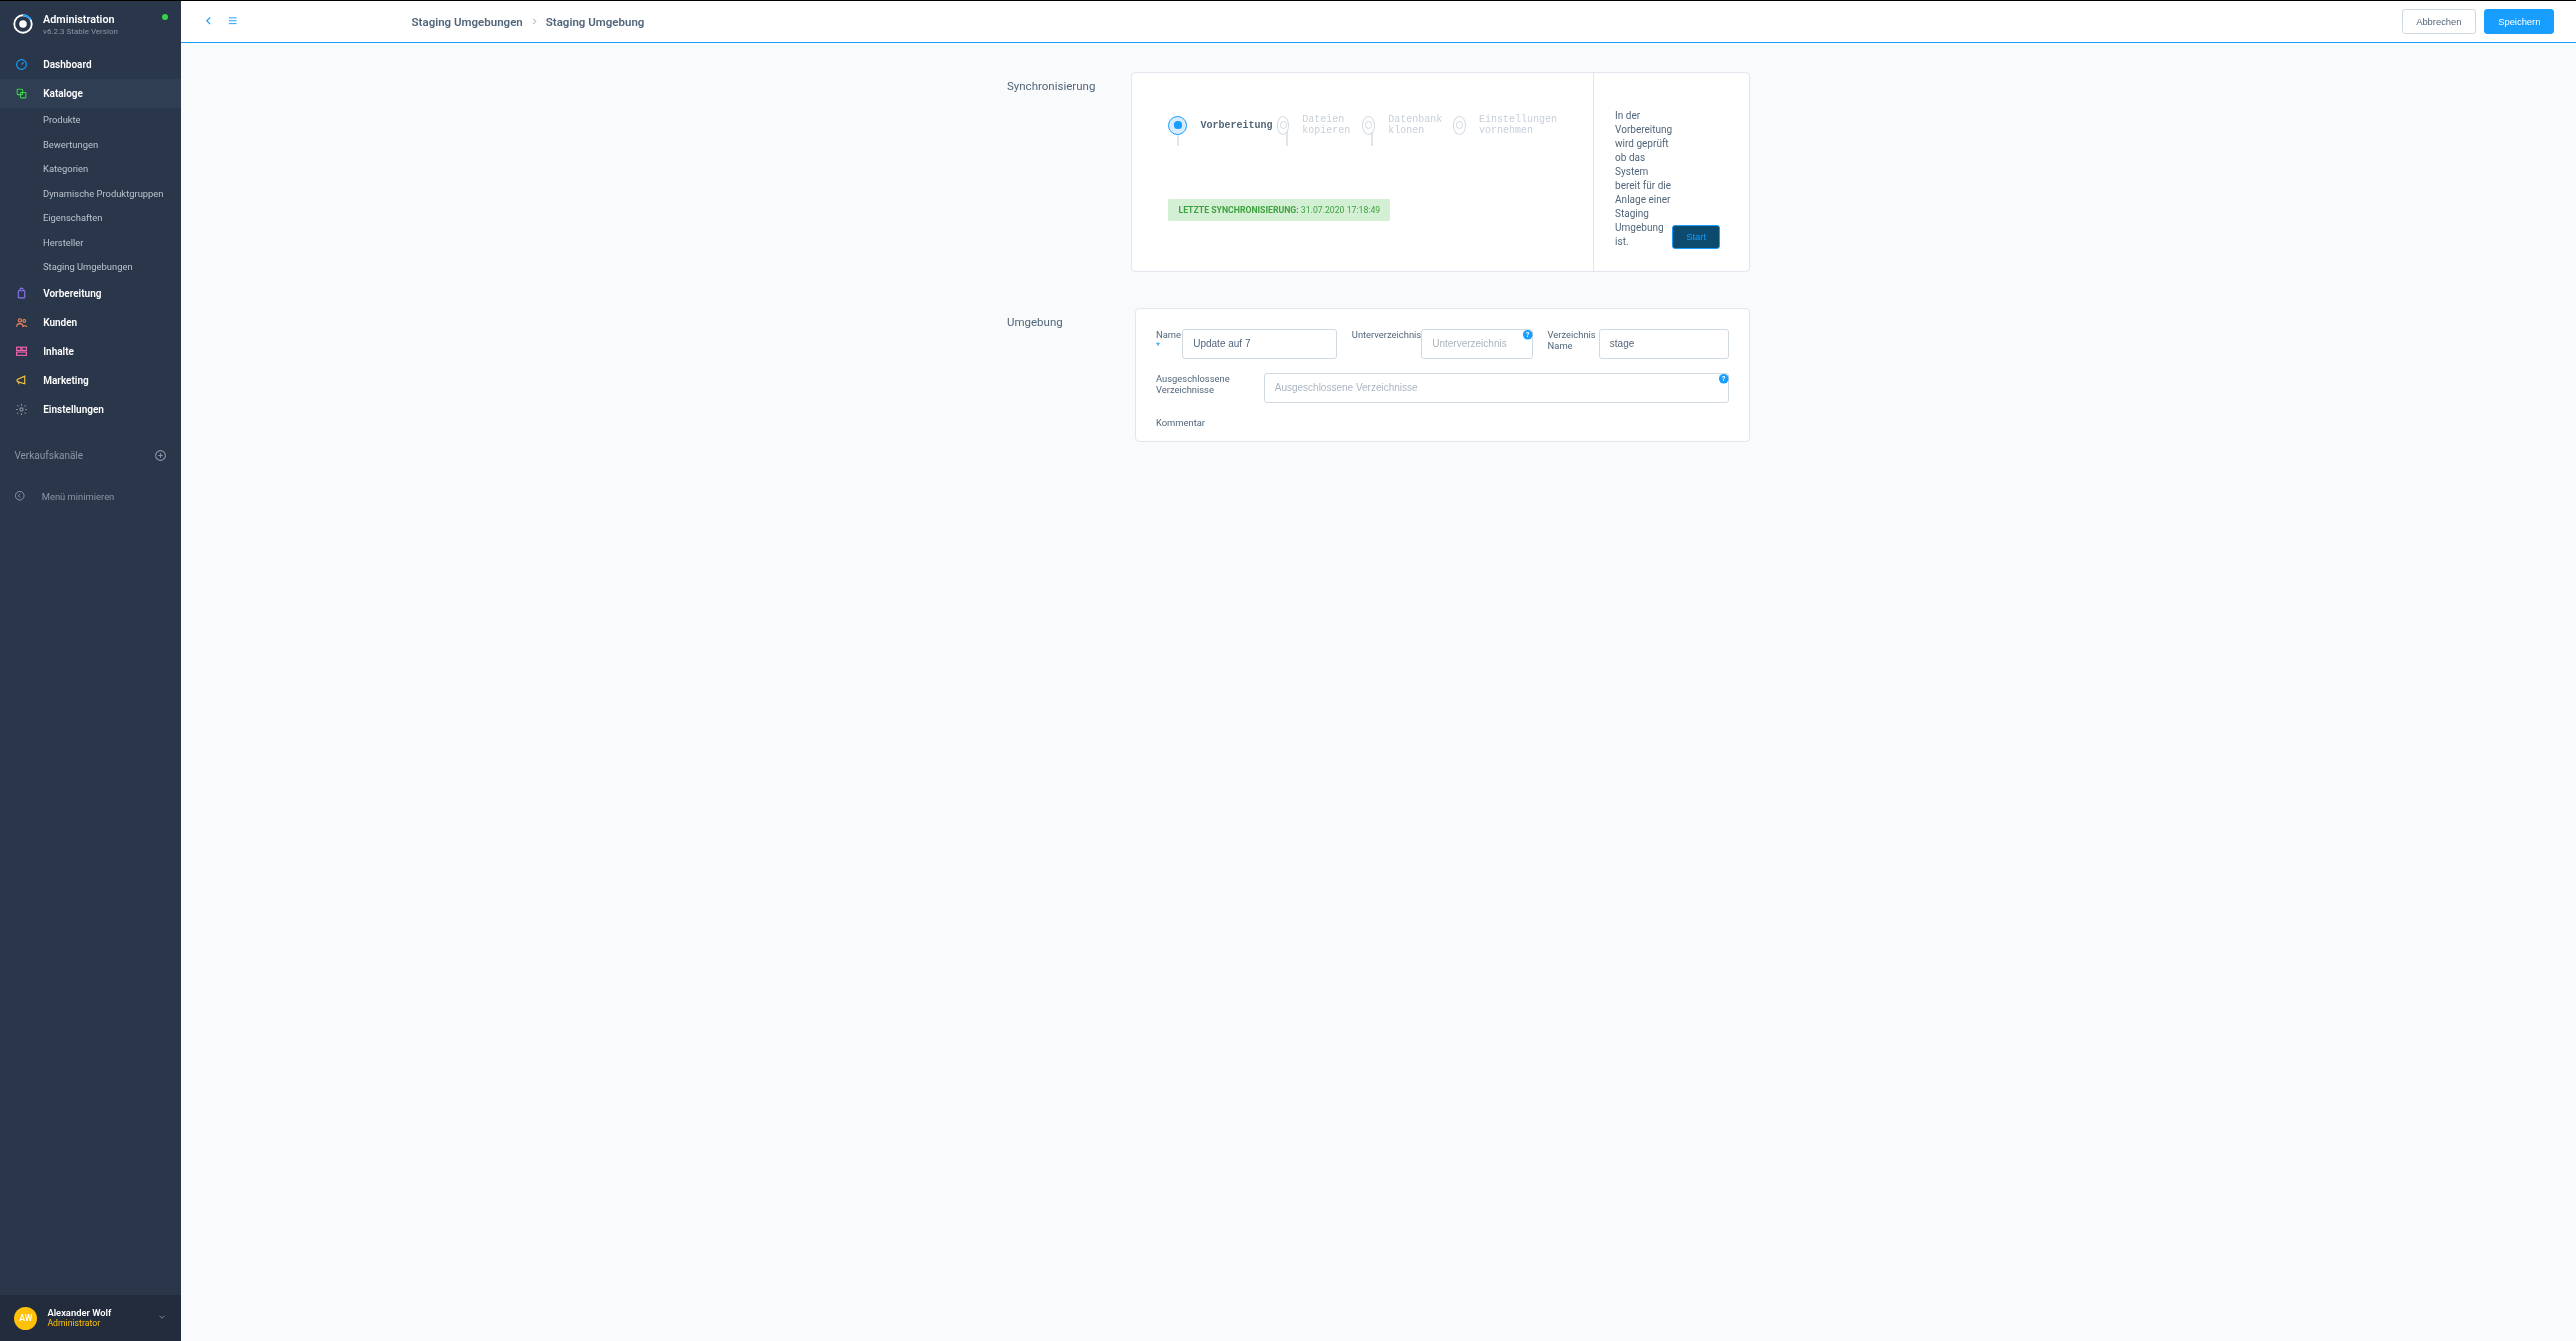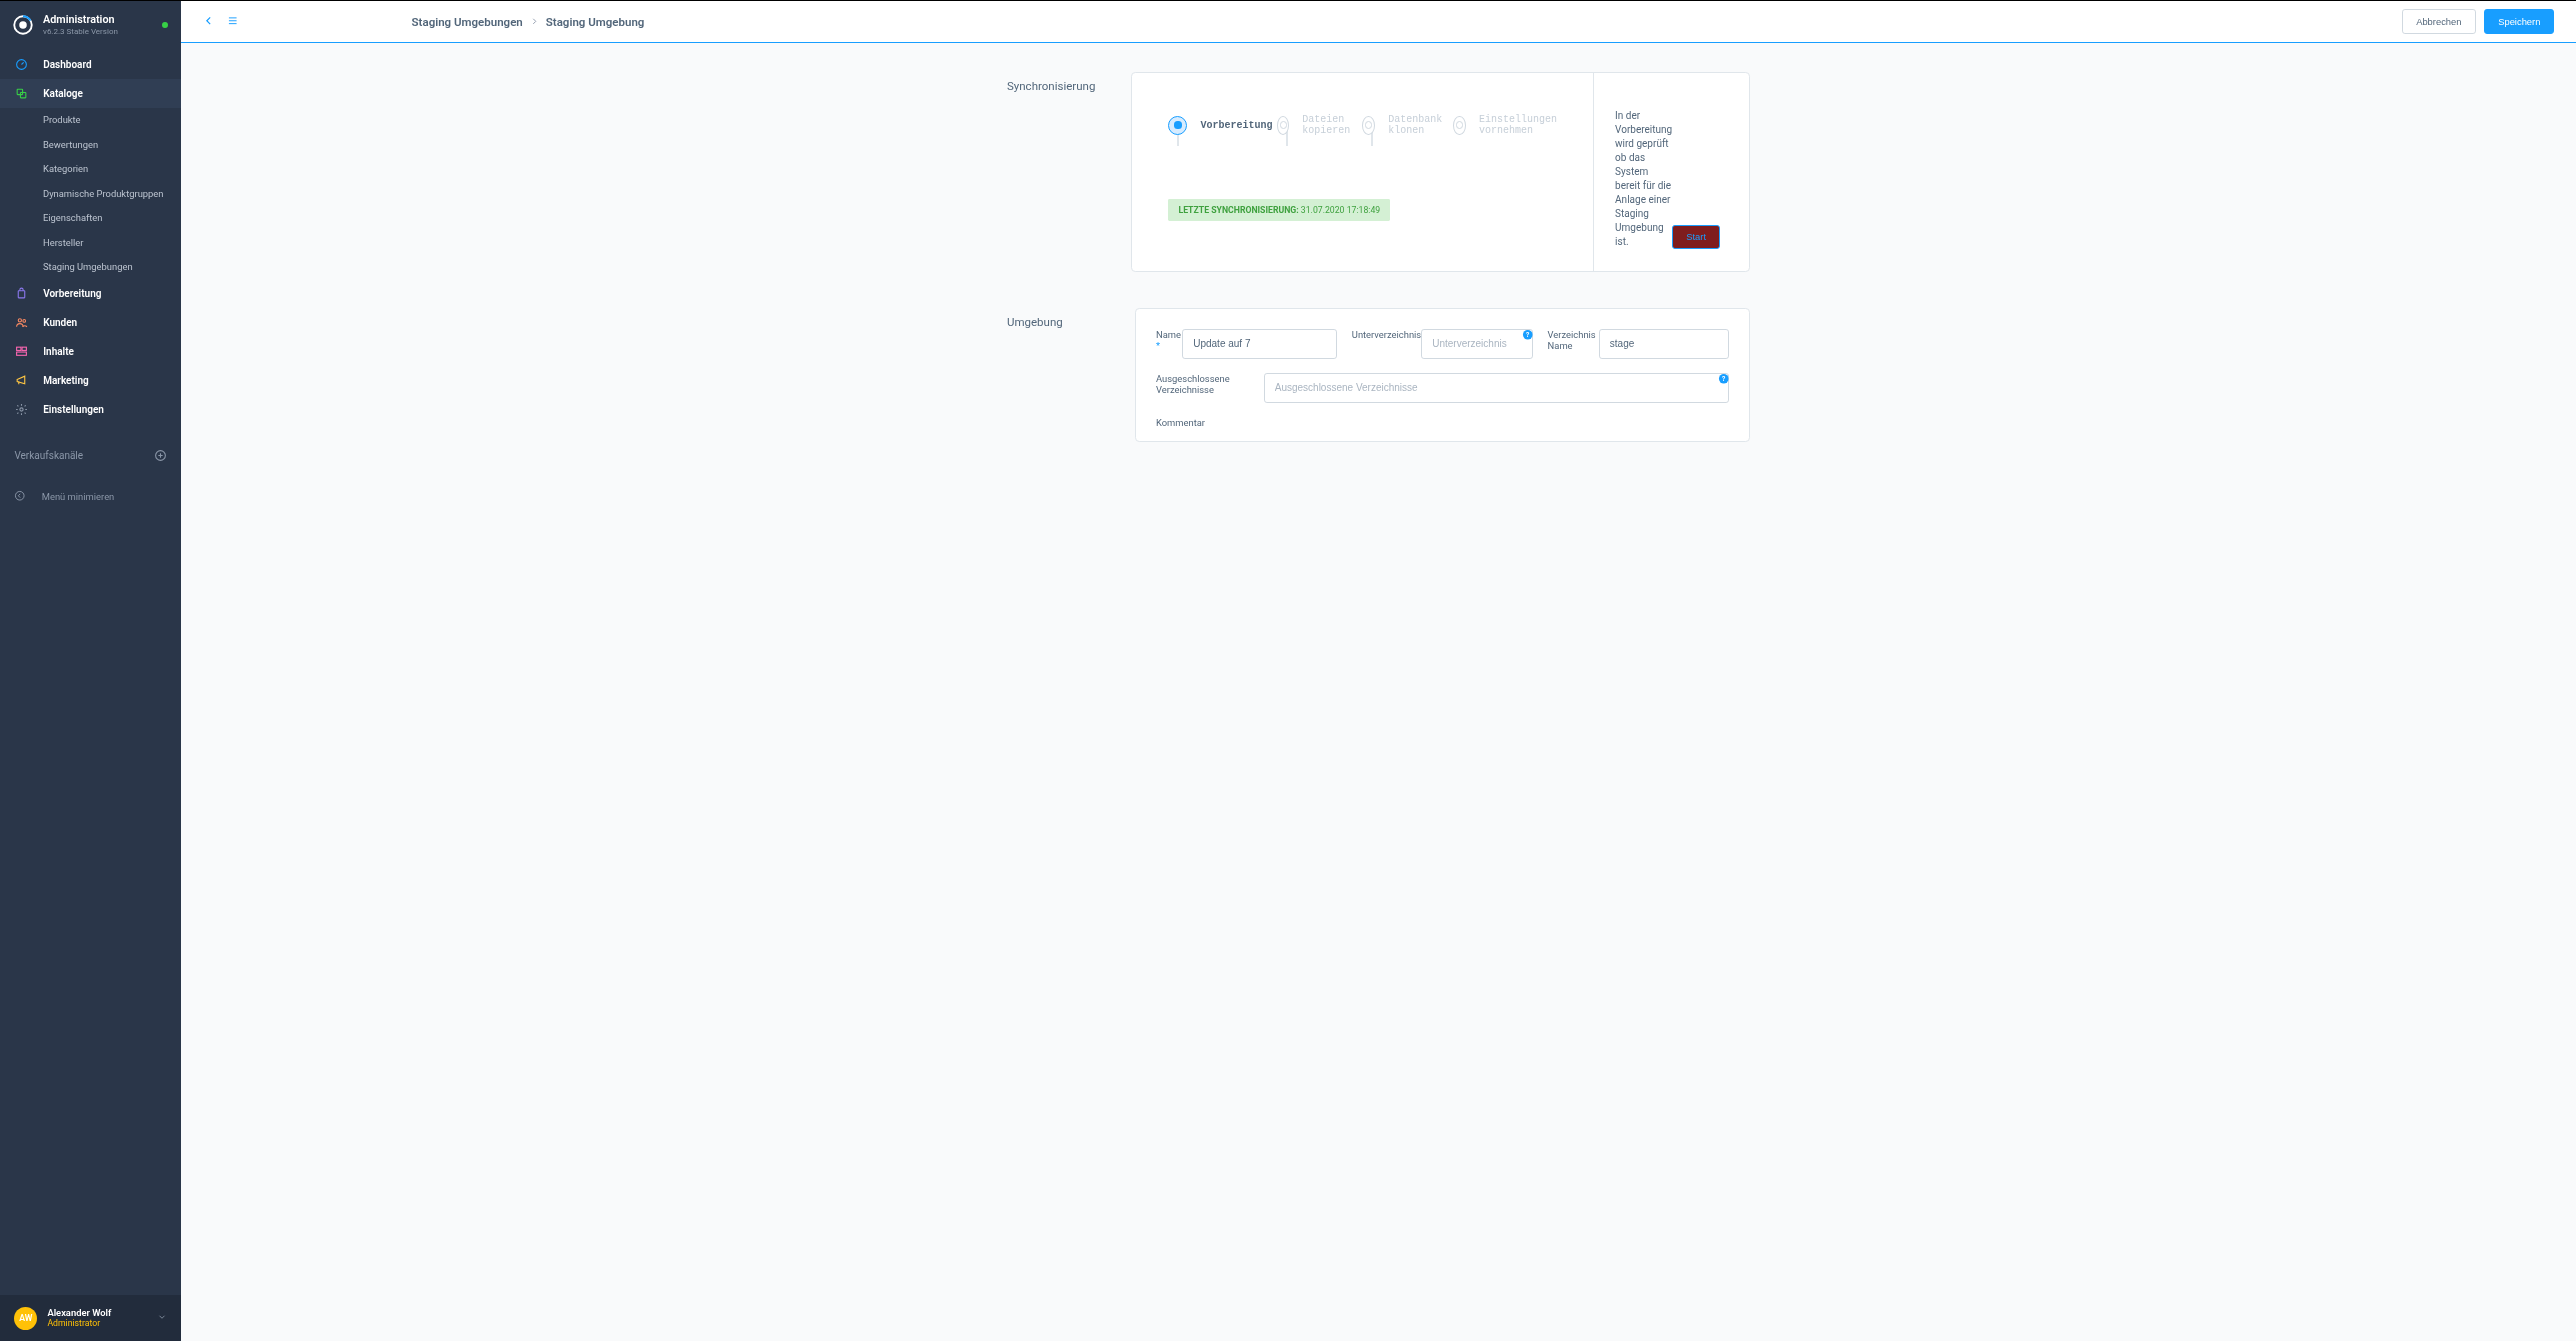--- a/index.html
+++ b/index.html
@@ -1,21 +1,21 @@
 <!DOCTYPE html>
 <html style="font-size:11.5px"><head>
 <meta charset="utf-8">
 <style>
 * { margin: 0; padding: 0; box-sizing: border-box; }
 body { font-family: -apple-system, BlinkMacSystemFont, "Segoe UI", Roboto, sans-serif; font-size: 10px; color: #52667a; background: #f9fafb; height: 100vh; overflow: hidden; }
 .app { display: flex; height: 100vh; border-top: 1.4px solid #000; }
 
 
 .sidebar { width: 181px; background: #2a3649; color: #bcc3cd; display: flex; flex-direction: column; flex-shrink: 0; }
-.sidebar-header { display: flex; align-items: center; padding: 13px 13px; }
+.sidebar-header { display: flex; align-items: flex-start; padding: 13px 13px; }
 .logo { width: 20px; height: 20px; margin-right: 10px; }
 .header-text { flex: 1; }
 .header-title { color: #fff; font-size: 10.8px; font-weight: 600; line-height: 1.2; }
 .header-version { color: #8b97a8; font-size: 8px; line-height: 1.2; }
 .status-dot { width: 5.8px; height: 5.8px; border-radius: 50%; background: #37d046; margin-left: 5.8px; }
 
 .nav { flex: 1; overflow-y: auto; }
 .nav-item { display: flex; align-items: center; padding: 0 14.4px; height: 29px; cursor: pointer; color: #c6cbd4; font-size: 10px; }
 .nav-item .nav-icon { width: 14.4px; height: 14.4px; margin-right: 14.4px; display: flex; align-items: center; justify-content: center; }
 .nav-item .nav-label { font-weight: 600; color: #fff; }
@@ -48,21 +48,21 @@
 .ph-left { display: flex; align-items: center; gap: 13px; }
 .back-icon, .list-icon { cursor: pointer; }
 .breadcrumb { margin-left: auto; margin-right: auto; display: flex; align-items: center; gap: 7.2px; font-size: 11.5px; }
 .bc-a { color: #52667a; font-weight: 600; }
 .bc-sep { color: #8b97a8; }
 .bc-b { color: #52667a; font-weight: 600; }
 .ph-actions { display: flex; gap: 8.7px; }
 .btn { height: 24.5px; padding: 0 13px; border-radius: 2.9px; font-size: 9.4px; font-weight: 500; cursor: pointer; display: inline-flex; align-items: center; }
 .btn-default { background: #fff; border: 0.7px solid #d1d9e0; color: #52667a; }
 .btn-primary { background: #189eff; color: #fff; border: 0.7px solid #189eff; }
-.btn-outline-primary { background: #7f1d1d; color: #189eff; border: 0.7px solid #189eff; }
+.btn-outline-primary { background: #0c4a6e; color: #189eff; border: 0.7px solid #189eff; }
 
 .content { flex: 1; overflow-y: auto; padding: 29px 21.6px 0; }
 .section { display: flex; gap: 23px; max-width: 743px; margin: 0 auto 36px; }
 .section-title { width: 105px; font-size: 11.5px; color: #52667a; padding-top: 7.2px; }
 .card { flex: 1; background: #fff; border: 0.7px solid #e0e6eb; border-radius: 4.3px; }
 .sync-body { display: flex; }
 .sync-left { flex: 1; padding: 36px 29px 21.6px 36px; }
 .sync-right { flex: 1; padding: 36px 29px 21.6px 21.6px; border-left: 0.7px solid #e0e6eb; display: flex; flex-direction: row; }
 .steps { display: flex; flex-direction: row; gap: 5px; font-family: Liberation Mono, monospace; }
 .step { display: flex; align-items: center; gap: 13px; position: relative; }

